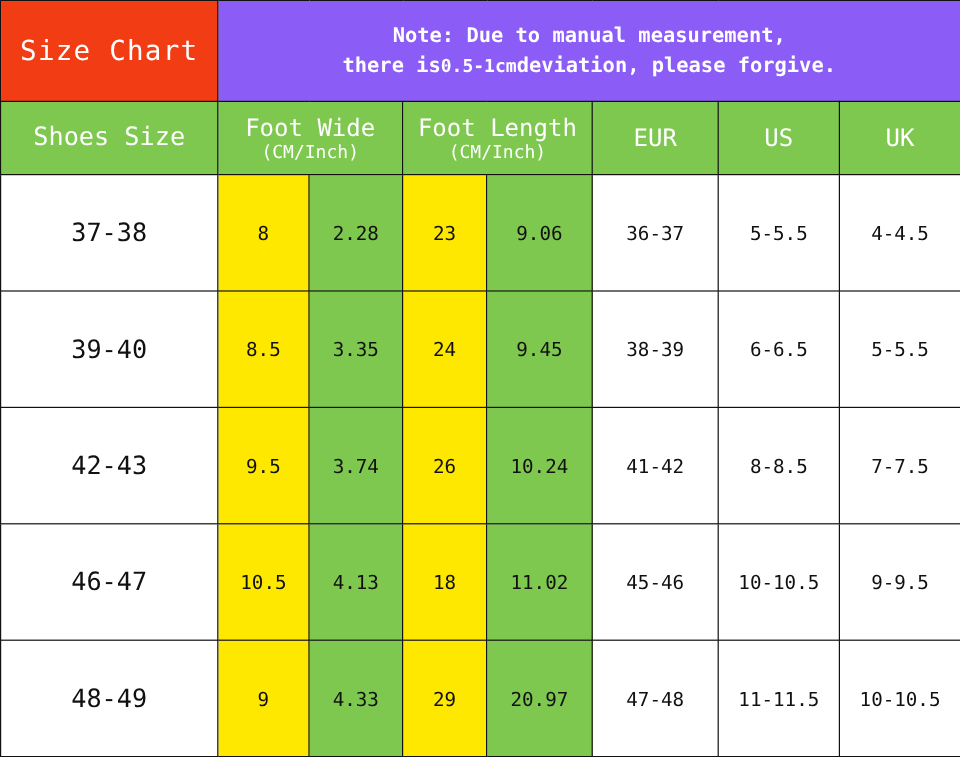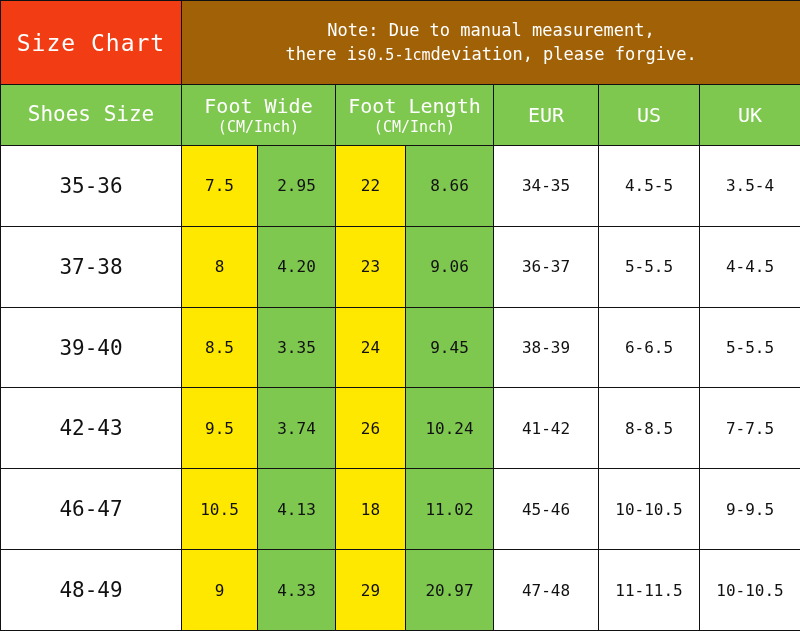--- a/index.html
+++ b/index.html
@@ -28,25 +28,26 @@
 
   
   .hdr-title {
     background: #f23c14;
     color: #ffffff;
     font-size: 23px;
     letter-spacing: 1px;
     font-weight: normal;
   }
   .hdr-note {
-    background: #a16207;
+    background: #8b5cf6;
     color: #ffffff;
     font-size: 17px;
     line-height: 1.45;
     padding: 4px 6px !important;
+    font-weight: bold;
   }
   .hdr-note .note-line {
     display: block;
     white-space: nowrap;
   }
   .note-em {
     font-size: 15px;
   }
 
   
@@ -117,35 +118,25 @@
       </td>
       <td class="col-hdr" colspan="2">
         <span>Foot Length</span>
         <span class="sub">(CM/Inch)</span>
       </td>
       <td class="col-hdr">EUR</td>
       <td class="col-hdr">US</td>
       <td class="col-hdr">UK</td>
     </tr>
 
-    <tr>
-      <td class="c-shoes">35-36</td>
-      <td class="c-yellow">7.5</td>
-      <td class="c-green">2.95</td>
-      <td class="c-yellow">22</td>
-      <td class="c-green">8.66</td>
-      <td class="c-white">34-35</td>
-      <td class="c-white">4.5-5</td>
-      <td class="c-white">3.5-4</td>
-    </tr>
 
     <tr>
       <td class="c-shoes">37-38</td>
       <td class="c-yellow">8</td>
-      <td class="c-green">4.20</td>
+      <td class="c-green">2.28</td>
       <td class="c-yellow">23</td>
       <td class="c-green">9.06</td>
       <td class="c-white">36-37</td>
       <td class="c-white">5-5.5</td>
       <td class="c-white">4-4.5</td>
     </tr>
 
     <tr>
       <td class="c-shoes">39-40</td>
       <td class="c-yellow">8.5</td>

